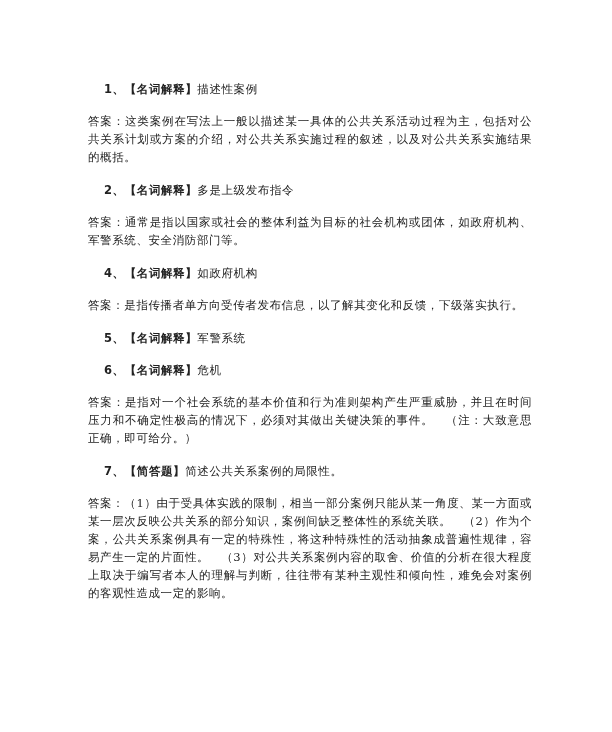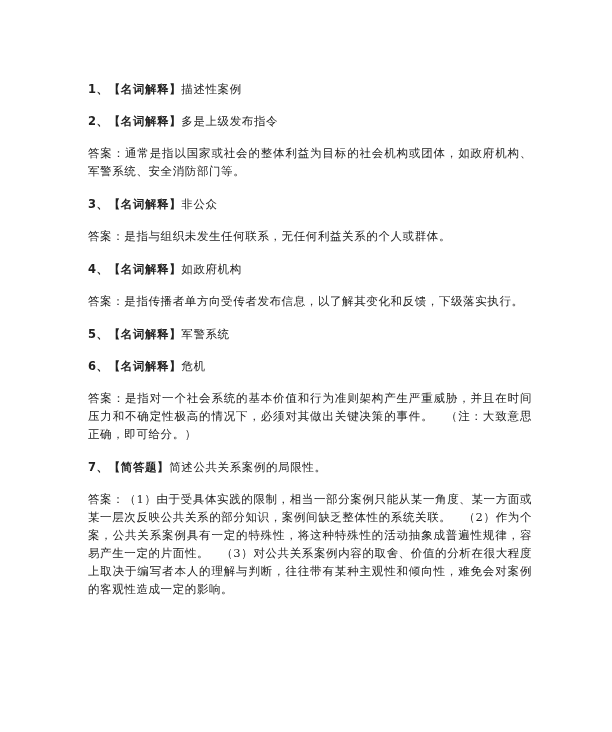--- a/index.html
+++ b/index.html
@@ -1,41 +1,38 @@
 <!DOCTYPE html>
 <html><head>
 <meta charset="utf-8">
 <style>
   html, body { margin: 0; padding: 0; background: #ffffff; }
   body { width: 612px; height: 732px; position: relative; overflow: hidden;
          font-family: "DejaVu Serif", "Liberation Serif", serif; color: #222; }
   .page { position: absolute; left: 88px; top: 80px; width: 444px; }
-  .q { font-size: 11.5px; line-height: 18px; margin: 0 0 14px 0; letter-spacing: 0.6px; }
+  .q { font-size: 11.5px; line-height: 18px; margin: 0 0 14px 16px; letter-spacing: 0.6px; }
   .q .num { font-family: "DejaVu Sans", "Liberation Sans", sans-serif; font-weight: bold; }
   .q .tag { font-weight: bold; }
   .a { font-size: 11.5px; line-height: 18px; margin: 0 0 15px 0; letter-spacing: 0.6px; text-align: justify; }
 </style>
 </head>
 <body>
 
 <div class="page">
 
   <div>
     <p class="q"><span class="num">1、</span><span class="tag">【名词解释】</span><span>描述性案例</span></p>
+    <p class="a">答案：这类案例在写法上一般以描述某一具体的公共关系活动过程为主，包括对公共关系计划或方案的介绍，对公共关系实施过程的叙述，以及对公共关系实施结果的概括。</p>
   </div>
 
   <div>
     <p class="q"><span class="num">2、</span><span class="tag">【名词解释】</span><span>多是上级发布指令</span></p>
     <p class="a">答案：通常是指以国家或社会的整体利益为目标的社会机构或团体，如政府机构、军警系统、安全消防部门等。</p>
   </div>
 
-  <div>
-    <p class="q"><span class="num">3、</span><span class="tag">【名词解释】</span><span>非公众</span></p>
-    <p class="a">答案：是指与组织未发生任何联系，无任何利益关系的个人或群体。</p>
-  </div>
 
   <div>
     <p class="q"><span class="num">4、</span><span class="tag">【名词解释】</span><span>如政府机构</span></p>
     <p class="a">答案：是指传播者单方向受传者发布信息，以了解其变化和反馈，下级落实执行。</p>
   </div>
 
   <div>
     <p class="q"><span class="num">5、</span><span class="tag">【名词解释】</span><span>军警系统</span></p>
   </div>
 

